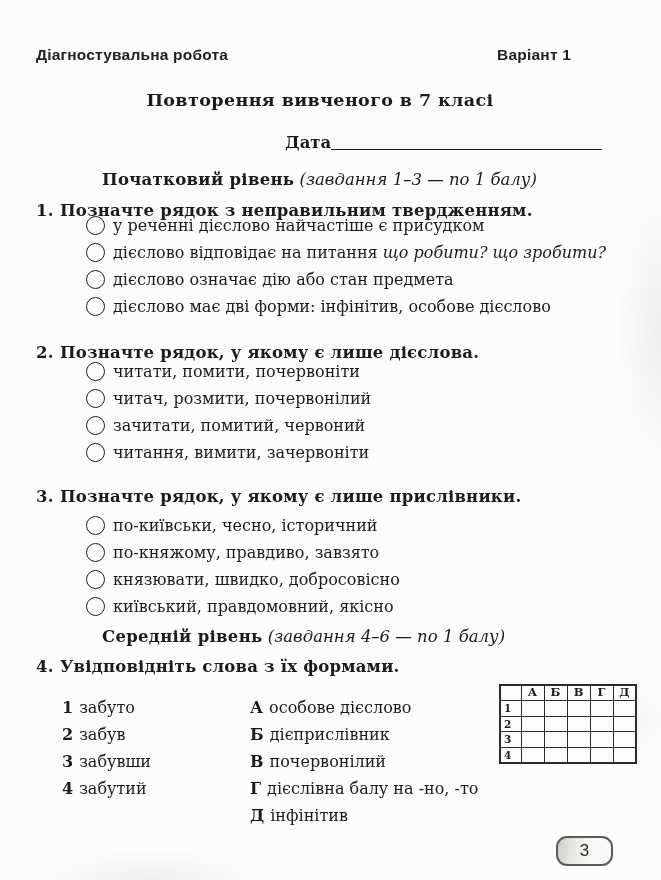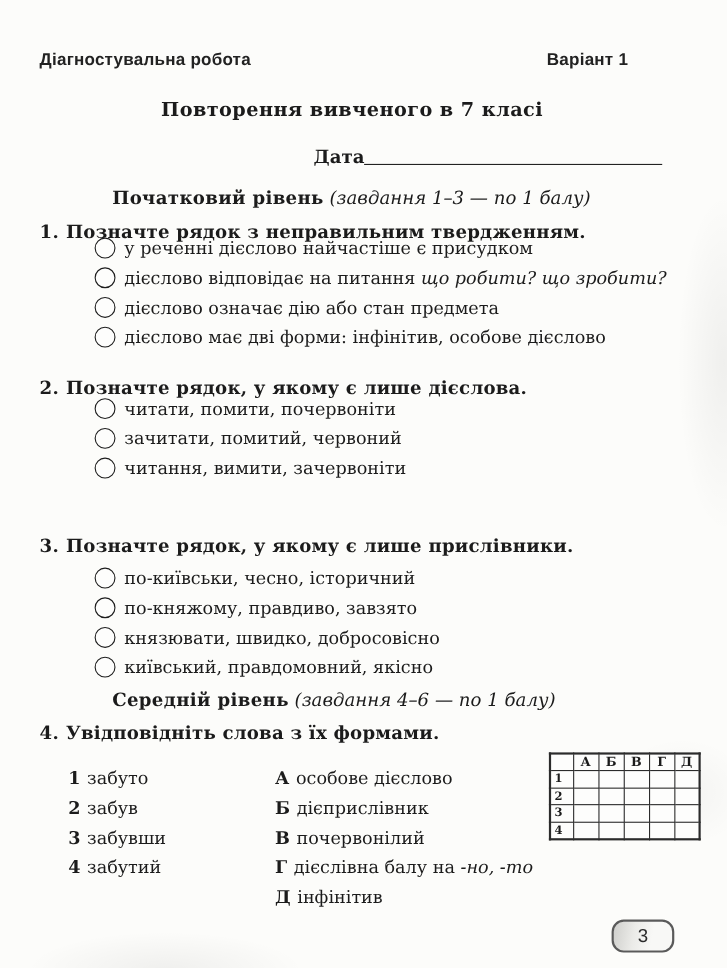--- a/index.html
+++ b/index.html
@@ -51,21 +51,21 @@
   .q-header { display:flex; font-weight:bold; font-size:16.5px; letter-spacing:0.2px; }
   .q-num { width:24px; flex:none; }
   .options { position:absolute; left:86px; }
   .option { display:flex; align-items:center; height:27px; }
   .radio {
     width:19px; height:19px; flex:none; margin-right:8px;
     border:1.5px solid #1d1d1d; border-radius:50%; background:#fdfdfc;
   }
   .opt-text { font-size:16px; white-space:nowrap; }
   .bi { font-style:italic; font-weight:normal; }
-  .it { font-style:italic; }
+  .it { }
 
   
   .match-col { position:absolute; font-size:16px; }
   .match-row { height:27px; display:flex; align-items:center; white-space:nowrap; }
   .match-key { font-weight:bold; margin-right:6px; }
 
   
   .answer-grid {
     position:absolute; left:499px; top:684px;
     border-collapse:collapse; table-layout:fixed;
@@ -139,20 +139,24 @@
   <div class="question" style="top:343px;">
     <div class="q-header">
       <span class="q-num">2.</span>
       <span class="q-text">Позначте рядок, у якому є лише дієслова.</span>
     </div>
   </div>
   <div class="options" style="top:358px;">
     <div class="option">
       <span class="radio"></span>
       <span class="opt-text">читати, помити, почервоніти</span>
+    </div>
+    <div class="option">
+      <span class="radio"></span>
+      <span class="opt-text">читач, розмити, почервонілий</span>
     </div>
     <div class="option">
       <span class="radio"></span>
       <span class="opt-text">зачитати, помитий, червоний</span>
     </div>
     <div class="option">
       <span class="radio"></span>
       <span class="opt-text">читання, вимити, зачервоніти</span>
     </div>
   </div>

